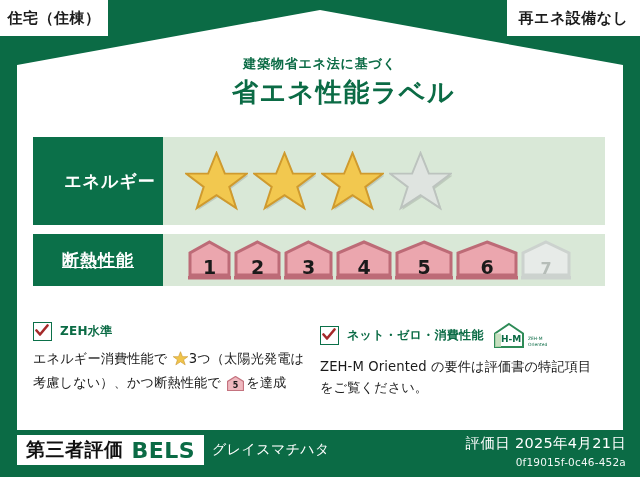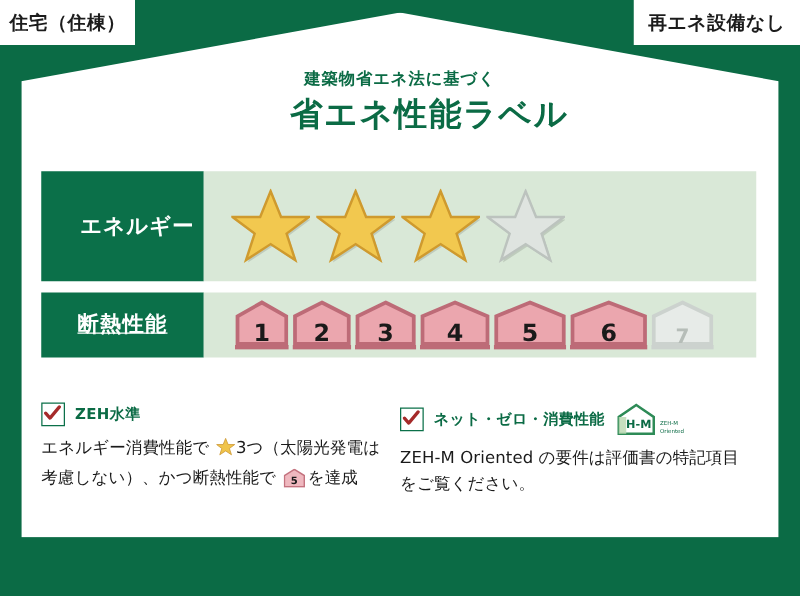--- a/index.html
+++ b/index.html
@@ -297,14 +297,28 @@
             <text x="0" y="7" font-size="4.4" fill="#0b6b45" font-family="DejaVu Sans, sans-serif" id="zehm-cap1">ZEH-M</text>
             <text x="0" y="13" font-size="4.4" fill="#0b6b45" font-family="DejaVu Sans, sans-serif" id="zehm-cap2">Oriented</text>
           </svg>
         </span>
       </div>
       <div class="note-body">ZEH-M Oriented の要件は評価書の特記項目をご覧ください。</div>
     </div>
 
   </div>
 
+  <div class="bottom">
+    <div class="bels-box">
+      <span class="bels-jp">第三者評価</span>
+      <span class="bels-en">BELS</span>
+    </div>
+    <div class="prop-name">グレイスマチハタ</div>
+    <div class="eval">
+      <div class="eval-date">
+        <span>評価日</span>
+        <span>2025年4月21日</span>
+      </div>
+      <div class="eval-id">0f19015f-0c46-452a</div>
+    </div>
+  </div>
 
 </div>
 
 </body></html>

